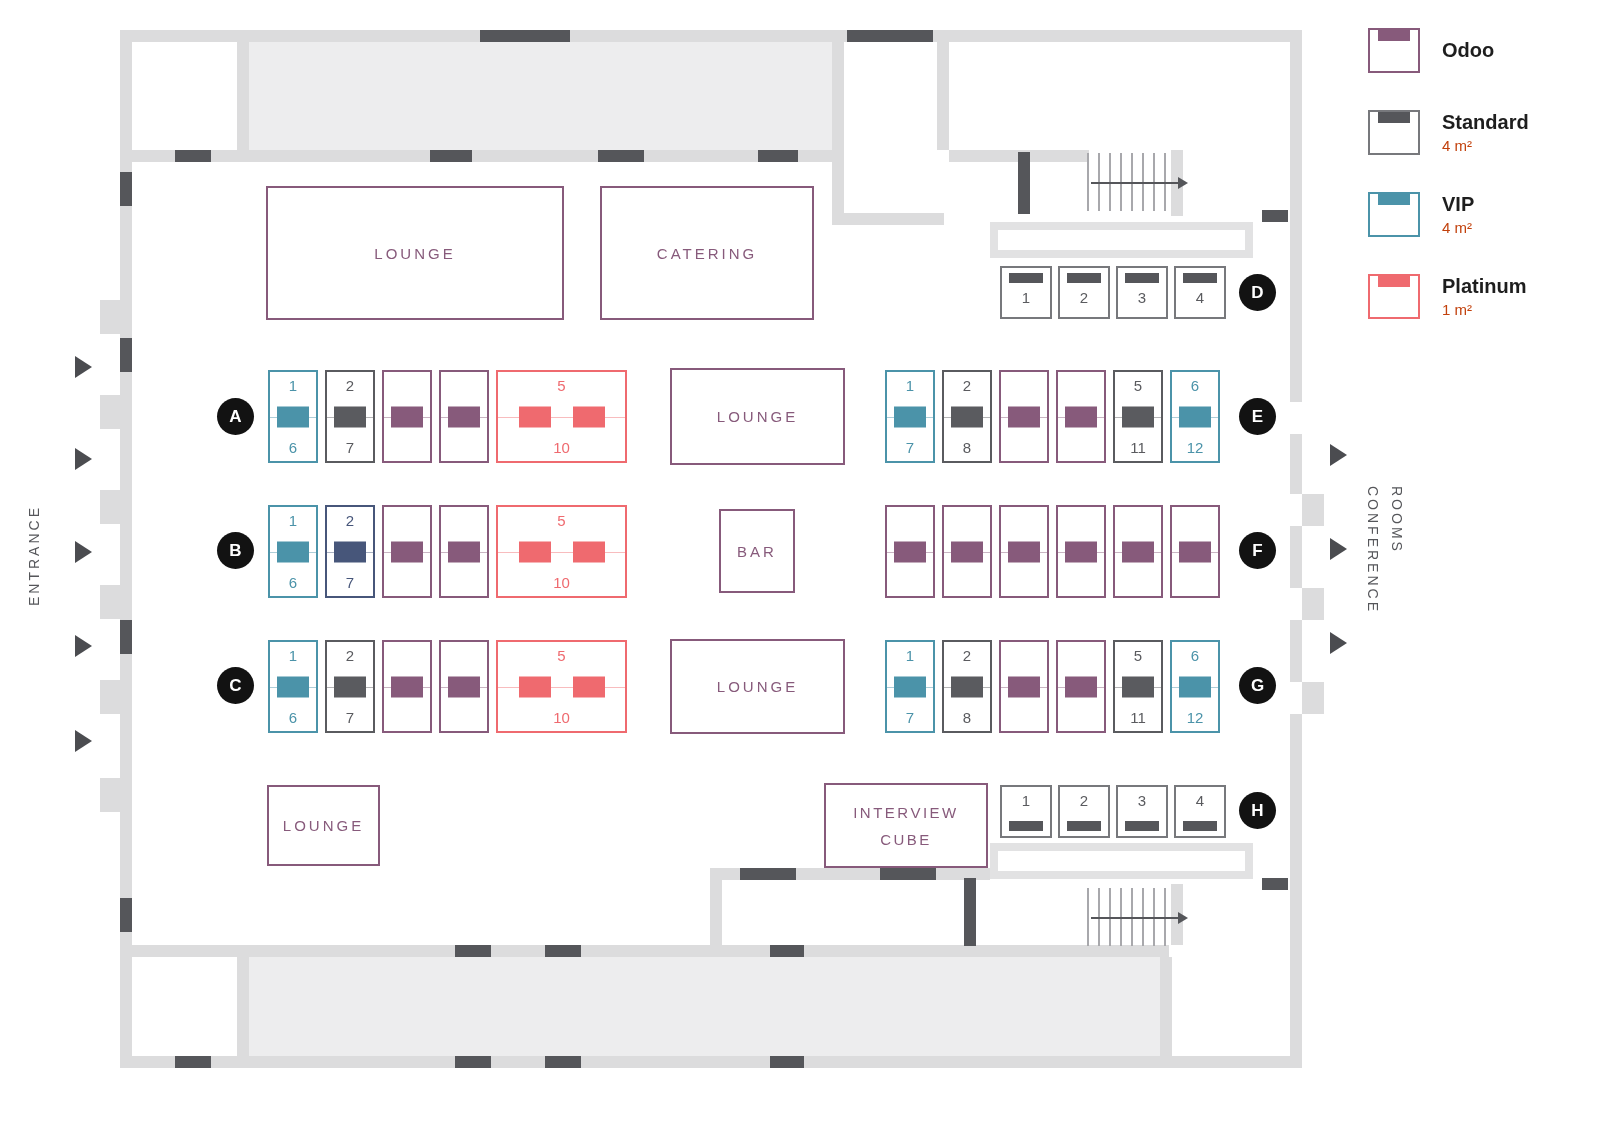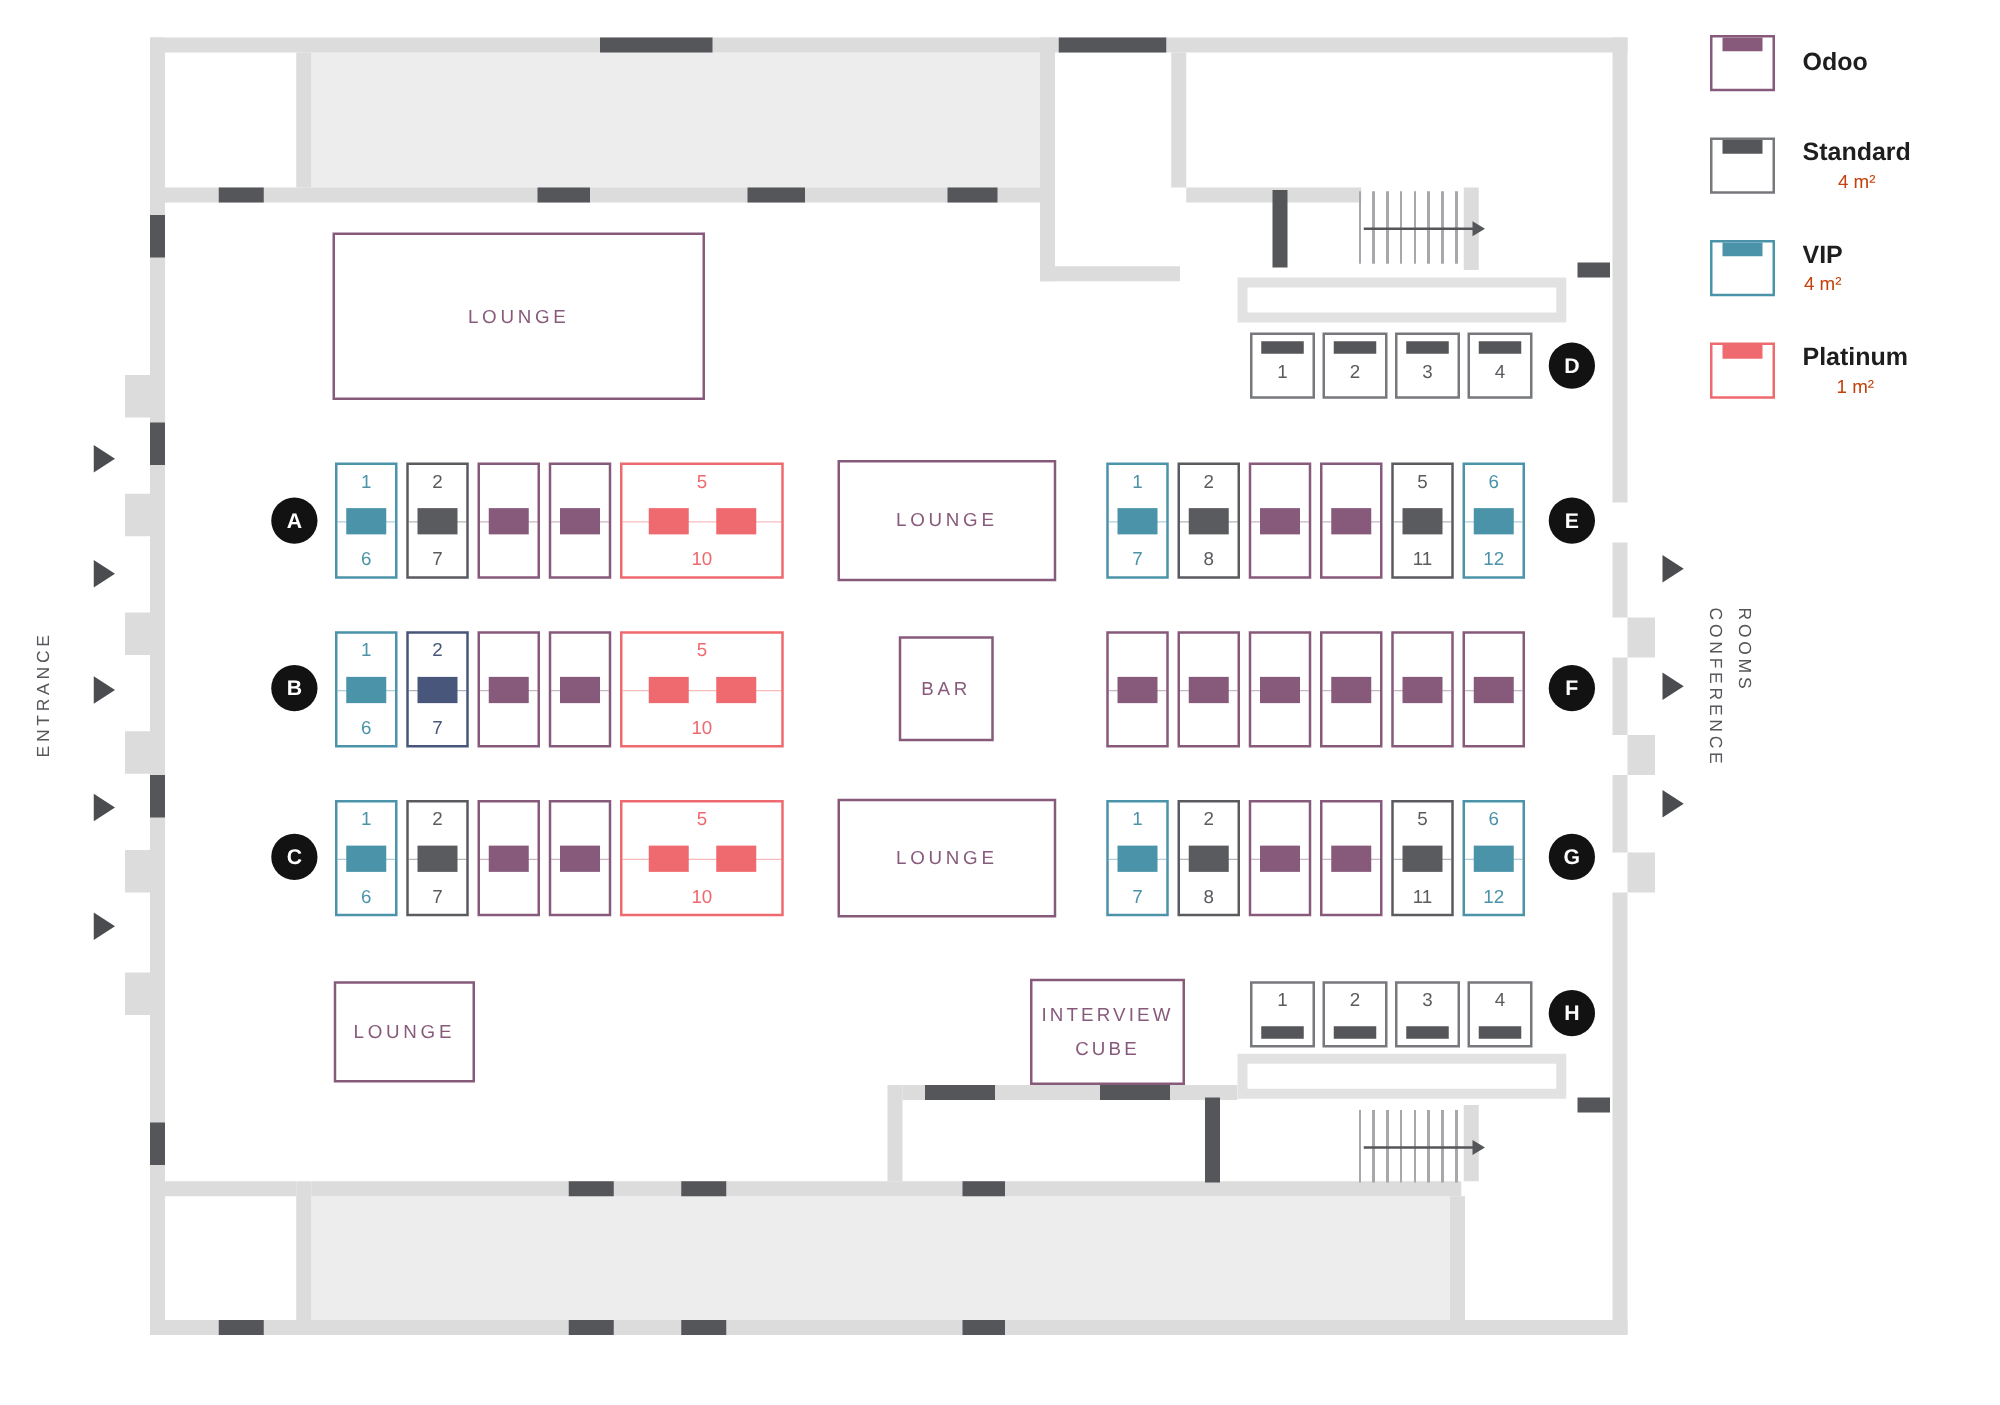--- a/index.html
+++ b/index.html
@@ -29,21 +29,21 @@
   .room{position:absolute;border:2px solid #875A7B;color:#875A7B;box-sizing:border-box;
         display:flex;align-items:center;justify-content:center;text-align:center;
         font-size:15px;letter-spacing:3px;line-height:1.8;white-space:pre-line;}
   .r-lounge-top{left:266px;top:186px;width:298px;height:134px;}
   .r-catering{left:600px;top:186px;width:214px;height:134px;}
   .r-lounge-a{left:670px;top:368px;width:175px;height:97px;}
   .r-bar{left:719px;top:509px;width:76px;height:84px;}
   .r-lounge-c{left:670px;top:639px;width:175px;height:95px;}
   .r-lounge-bottom{left:267px;top:785px;width:113px;height:81px;}
   .r-gaming{left:421px;top:783px;width:209px;height:85px;letter-spacing:2.5px;}
-  .r-interview{left:824px;top:783px;width:124px;height:85px;letter-spacing:2.5px;}
+  .r-interview{left:824px;top:783px;width:164px;height:85px;letter-spacing:2.5px;}
 
   
   .booth-group{position:absolute;display:flex;gap:7px;}
   .g-a-left{left:268px;top:370px;} .g-a-right{left:885px;top:370px;}
   .g-b-left{left:268px;top:505px;} .g-b-right{left:885px;top:505px;}
   .g-c-left{left:268px;top:640px;} .g-c-right{left:885px;top:640px;}
   .booth{box-sizing:border-box;width:50px;height:93px;border:2px solid currentColor;
          position:relative;background:#fff;}
   .booth.wide{width:131px;}
   .t-vip{color:#4B93A9;}
@@ -78,21 +78,21 @@
   .mk-d{left:1239px;top:274px;} .mk-e{left:1239px;top:398px;} .mk-f{left:1239px;top:532px;}
   .mk-g{left:1239px;top:667px;} .mk-h{left:1239px;top:792px;}
 
   
   .entrance{position:absolute;left:26px;top:505px;writing-mode:vertical-rl;transform:rotate(180deg);
             font-size:14px;letter-spacing:3px;color:#55565a;}
   .conf{position:absolute;left:1360px;top:486px;writing-mode:vertical-lr;height:175px;
         font-size:14px;letter-spacing:3px;color:#55565a;line-height:1.7;}
 
   
-  .legend{position:absolute;left:1368px;top:28px;display:flex;flex-direction:column;gap:37px;text-align:center;}
+  .legend{position:absolute;left:1368px;top:28px;display:flex;flex-direction:column;gap:37px;}
   .legend-item{display:flex;align-items:center;gap:22px;}
   .swatch{box-sizing:border-box;width:52px;height:45px;border:2px solid;background:#fff;
           display:flex;justify-content:center;align-items:flex-start;}
   .swatch-bar{width:32px;height:11px;}
   .s-odoo{border-color:#875A7B;} .s-odoo .swatch-bar{background:#875A7B;}
   .s-standard{border-color:#77787c;} .s-standard .swatch-bar{background:#55565a;}
   .s-vip{border-color:#4B93A9;} .s-vip .swatch-bar{background:#4B93A9;}
   .s-platinum{border-color:#EF6A6F;} .s-platinum .swatch-bar{background:#EF6A6F;}
   .legend-title{font-size:20px;font-weight:bold;color:#1e1e1e;}
   .legend-size{font-size:15px;color:#c2410c;margin-top:3px;}
@@ -172,20 +172,21 @@
     </div>
 
   <div class="stairs st-top">
     <div class="sarrow"></div>
   </div>
   <div class="stairs st-bottom">
     <div class="sarrow"></div>
   </div>
 
   <div class="room r-lounge-top">LOUNGE</div>
+  <div class="room r-catering">CATERING</div>
   <div class="room r-lounge-a">LOUNGE</div>
   <div class="room r-bar">BAR</div>
   <div class="room r-lounge-c">LOUNGE</div>
   <div class="room r-lounge-bottom">LOUNGE</div>
   <div class="room r-interview">INTERVIEW
 CUBE</div>
 
   <div class="booth-group g-a-left">
       <div class="booth t-vip">
         <span class="num top">1</span>

